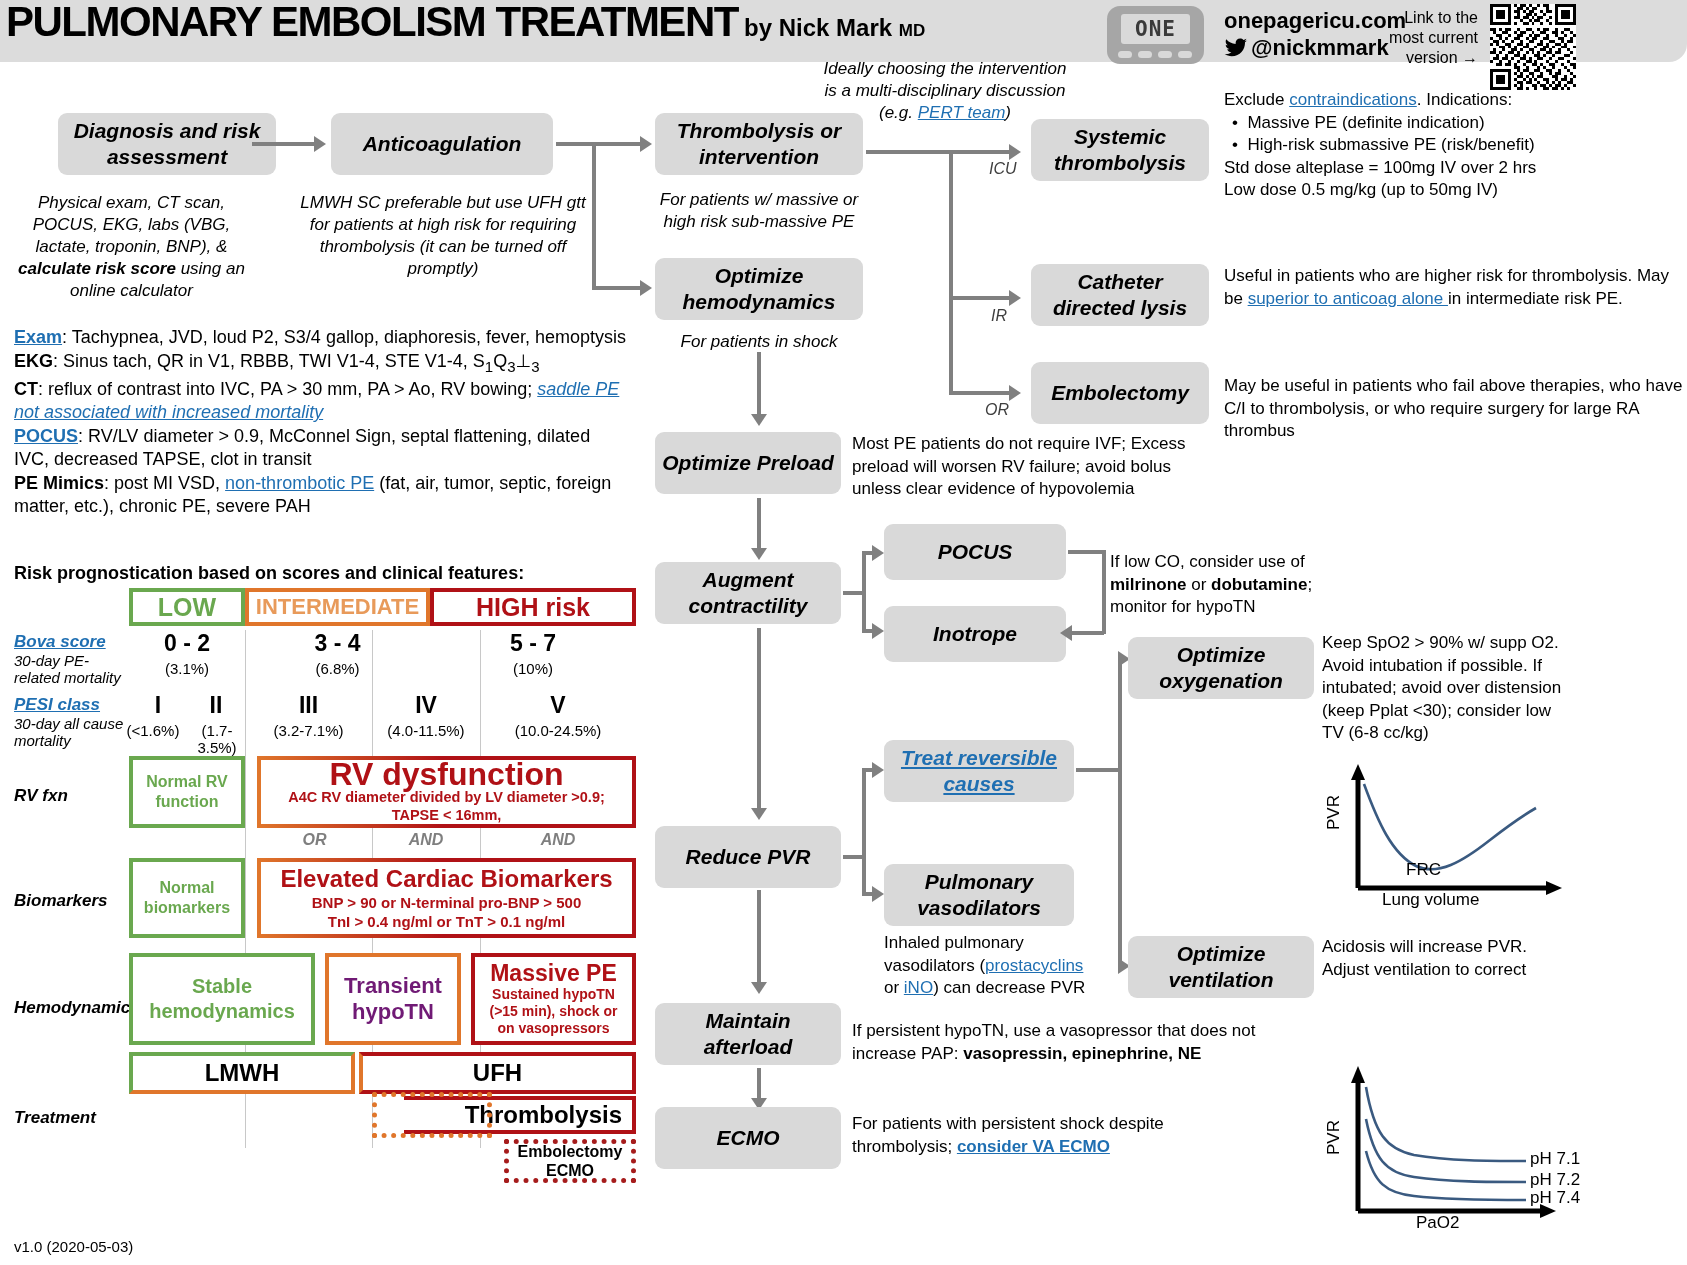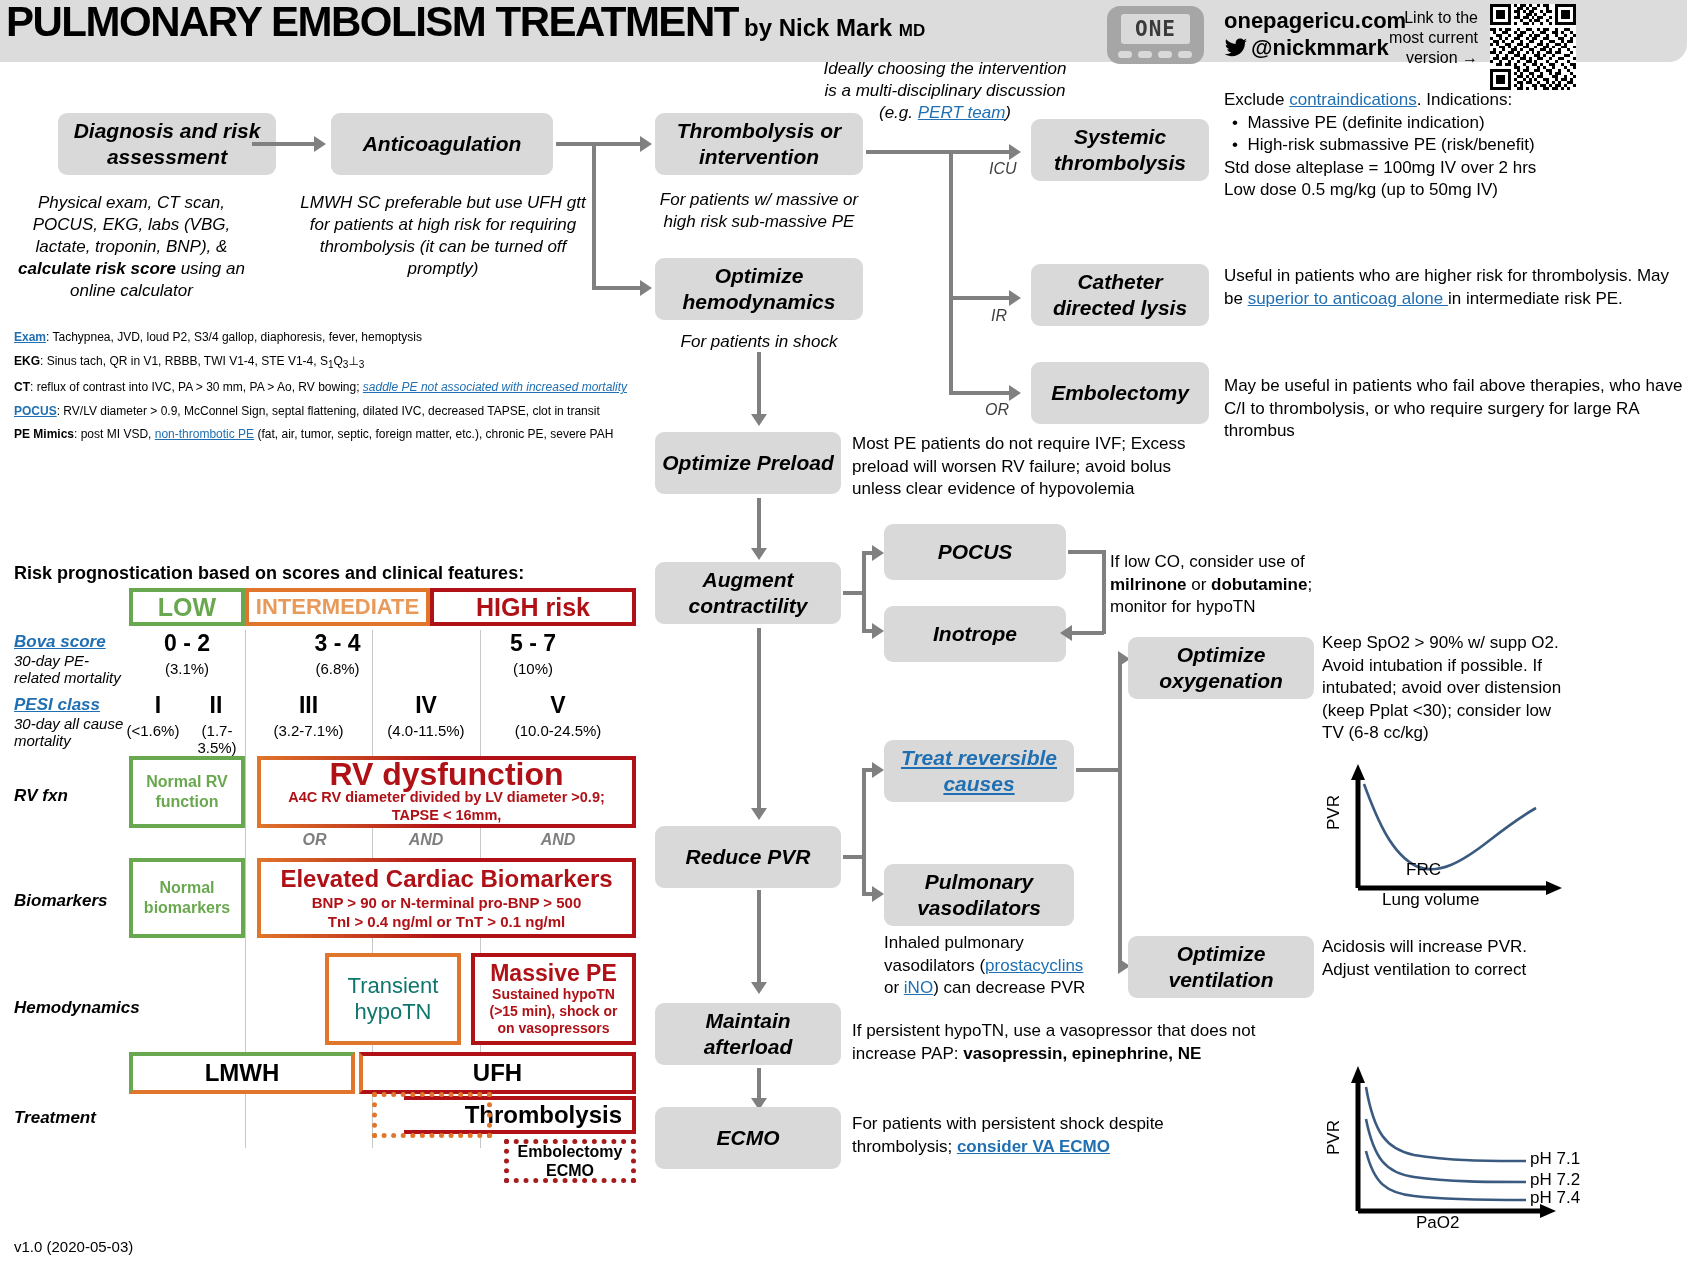--- a/index.html
+++ b/index.html
@@ -60,40 +60,40 @@
   
   .ar-line { background:#808080; }
   .ar-h { height:4px; }
   .ar-v { width:4px; }
   .ar-head-r { width:0;height:0;border-top:8px solid transparent;border-bottom:8px solid transparent;border-left:12px solid #808080; }
   .ar-head-d { width:0;height:0;border-left:8px solid transparent;border-right:8px solid transparent;border-top:12px solid #808080; }
   .ar-head-l { width:0;height:0;border-top:8px solid transparent;border-bottom:8px solid transparent;border-right:12px solid #808080; }
   .rlabel { font-style:italic; font-size:16px; color:#3f3f3f; }
 
   
-  #left-notes { left:14px; top:326px; width:616px; font-size:12px; line-height:23.5px; }
+  #left-notes { left:14px; top:326px; width:616px; font-size:18px; line-height:23.5px; }
   #left-notes .row { margin-bottom:0px; }
 
   
   #risk-title { left:14px; top:563px; font-size:18px; font-weight:bold; }
   #risk-table { left:14px; top:588px; width:640px; height:560px; }
   .rowlabel { position:absolute; font-style:italic; font-weight:bold; font-size:17px; }
   .rowsub { position:absolute; font-style:italic; font-size:15px; line-height:17px; }
   .cellbox { position:absolute; background:#fff; display:flex; align-items:center; justify-content:center; text-align:center; }
   .grn { border:4px solid #6aa84f; }
   .org { border:4px solid #e0762b; }
   .red { border:4px solid #b01116; }
   .hdr-grn { color:#6aa84f; font-weight:bold; font-size:25px; }
   .hdr-org { color:#e89a5a; font-weight:bold; font-size:22px; }
   .hdr-red { color:#b01116; font-weight:bold; font-size:25px; }
   .score { position:absolute; text-align:center; font-weight:bold; font-size:23px; }
   .pct { position:absolute; text-align:center; font-size:15px; }
   .vline { position:absolute; width:1px; background:#c8c8c8; }
   .txt-grn { color:#6aa84f; font-weight:bold; font-size:16px; line-height:20px; }
-  .txt-org { color:#0f766e; font-weight:normal; }
+  .txt-org { color:#701a75; font-weight:bold; }
   .txt-red { color:#b01116; font-weight:bold; }
   .conn { position:absolute; font-style:italic; font-weight:bold; font-size:16px; color:#7f7f7f; text-align:center; }
   #version { left:14px; top:1238px; font-size:15px; }
 
   
   .axis-lbl { position:absolute; font-size:17px; }
 </style>
 </head>
 <body>
 
@@ -495,20 +495,23 @@
   <div class="cellbox red" style="left:243px; top:270px; width:379px; height:80px; flex-direction:column;">
     <span class="txt-red" style="font-size:24px; line-height:28px;">Elevated Cardiac Biomarkers</span>
     <span class="txt-red" style="font-size:15px; line-height:19px;">BNP &gt; 90 or N-terminal pro-BNP &gt; 500</span>
     <span class="txt-red" style="font-size:15px; line-height:19px;">TnI &gt; 0.4 ng/ml or TnT &gt; 0.1 ng/ml</span>
     </div>
   <div class="abs" style="left:243px; top:270px; width:4px; height:80px; background:#e0762b;"></div>
   <div class="abs" style="left:243px; top:270px; width:185px; height:4px; background:linear-gradient(90deg,#e0762b,#b01116);"></div>
   <div class="abs" style="left:243px; top:346px; width:185px; height:4px; background:linear-gradient(90deg,#e0762b,#b01116);"></div>
 
   <div class="rowlabel" style="left:0; top:410px;">Hemodynamics</div>
+  <div class="cellbox grn" style="left:115px; top:365px; width:186px; height:92px;">
+    <span class="txt-grn" style="font-size:20px; line-height:25px;">Stable hemodynamics</span>
+    </div>
   <div class="cellbox org" style="left:311px; top:365px; width:136px; height:92px;">
     <span class="txt-org" style="font-size:22px; line-height:26px;">Transient hypoTN</span>
     </div>
   <div class="cellbox red" style="left:457px; top:365px; width:165px; height:92px; flex-direction:column;">
     <span class="txt-red" style="font-size:23px; line-height:25px;">Massive PE</span>
     <span class="txt-red" style="font-size:14px; line-height:17px; padding:0 6px;">Sustained hypoTN (&gt;15 min), shock or on vasopressors</span>
     </div>
 
   <div class="rowlabel" style="left:0; top:520px;">Treatment</div>
   <div class="cellbox grn" style="left:115px; top:464px; width:226px; height:42px; border-right-color:#e0762b; border-bottom-color:#e0762b;">

